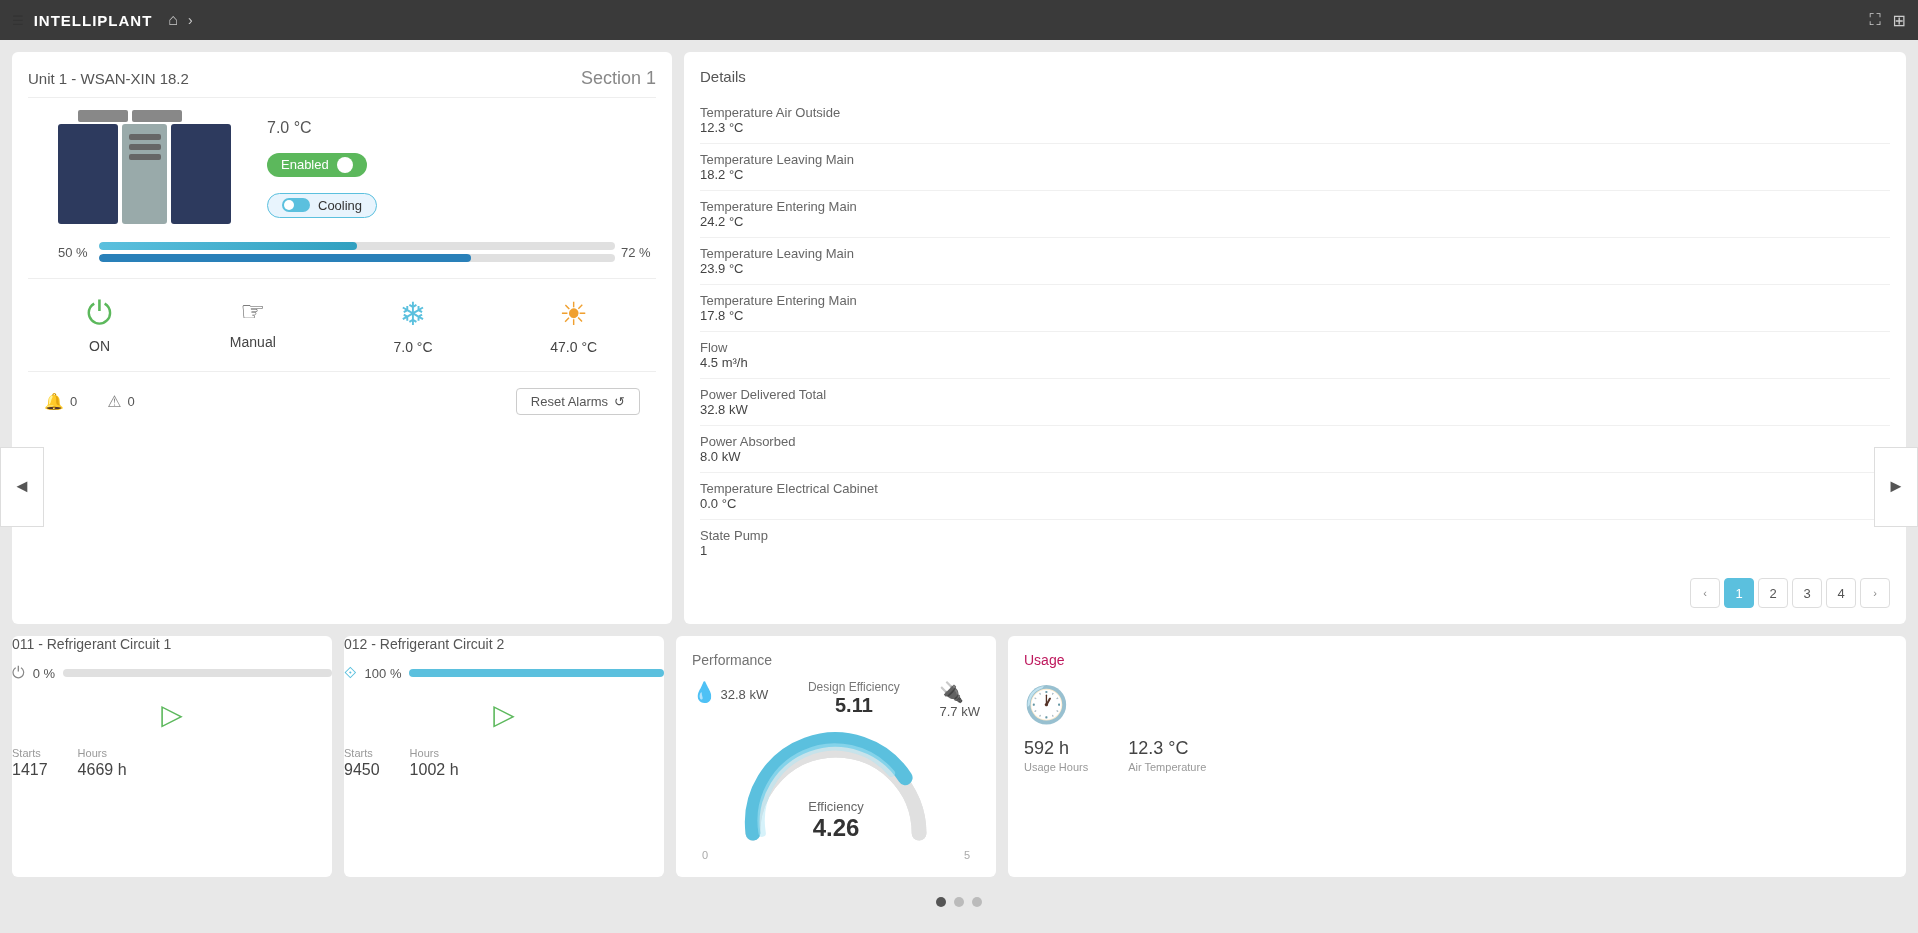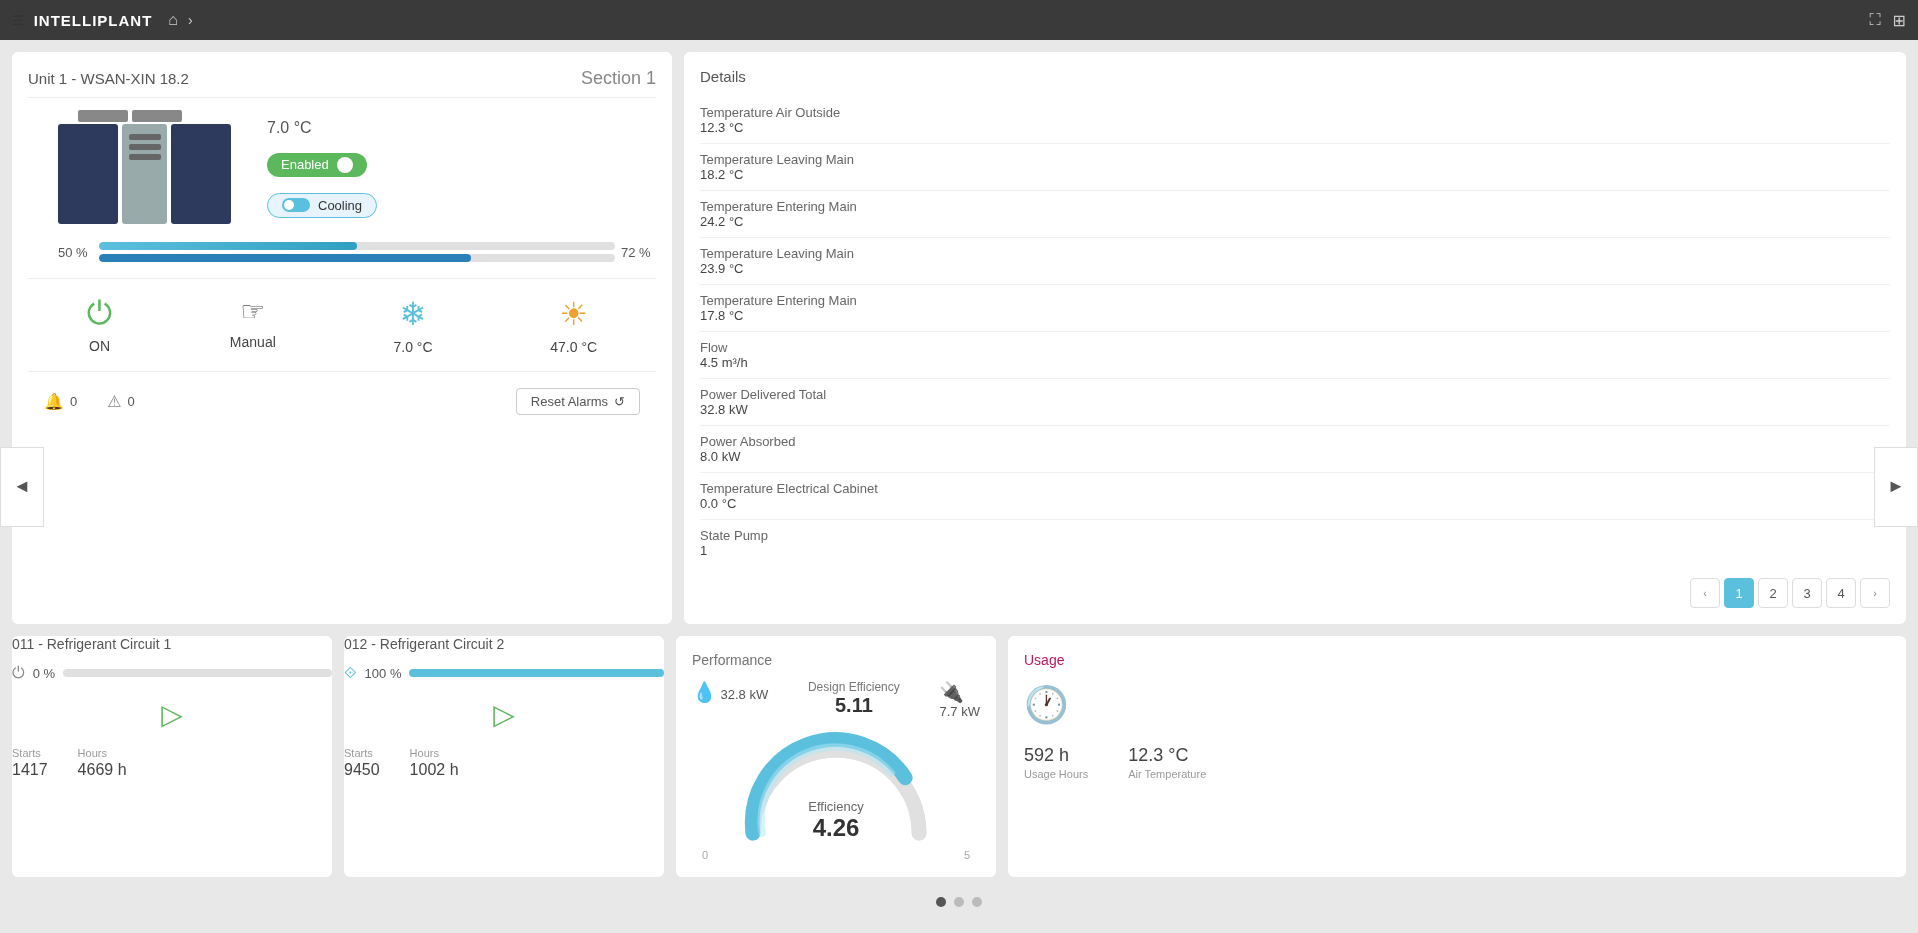--- a/index.html
+++ b/index.html
@@ -385,21 +385,21 @@
     .usage-content {
       display: flex;
       flex-direction: column;
       align-items: flex-start;
       gap: 12px;
     }
     .usage-stats {
       display: flex;
       gap: 40px;
     }
-    .usage-stat { display: flex; flex-direction: column; gap: 2px; margin-top: 7px; }
+    .usage-stat { display: flex; flex-direction: column; gap: 2px; }
     .usage-stat-value { font-size: 18px; color: #444; font-weight: 500; }
     .usage-stat-label { font-size: 11px; color: #999; }
 
     
     .dot-row {
       display: flex;
       justify-content: center;
       gap: 8px;
       padding: 8px 0;
     }

